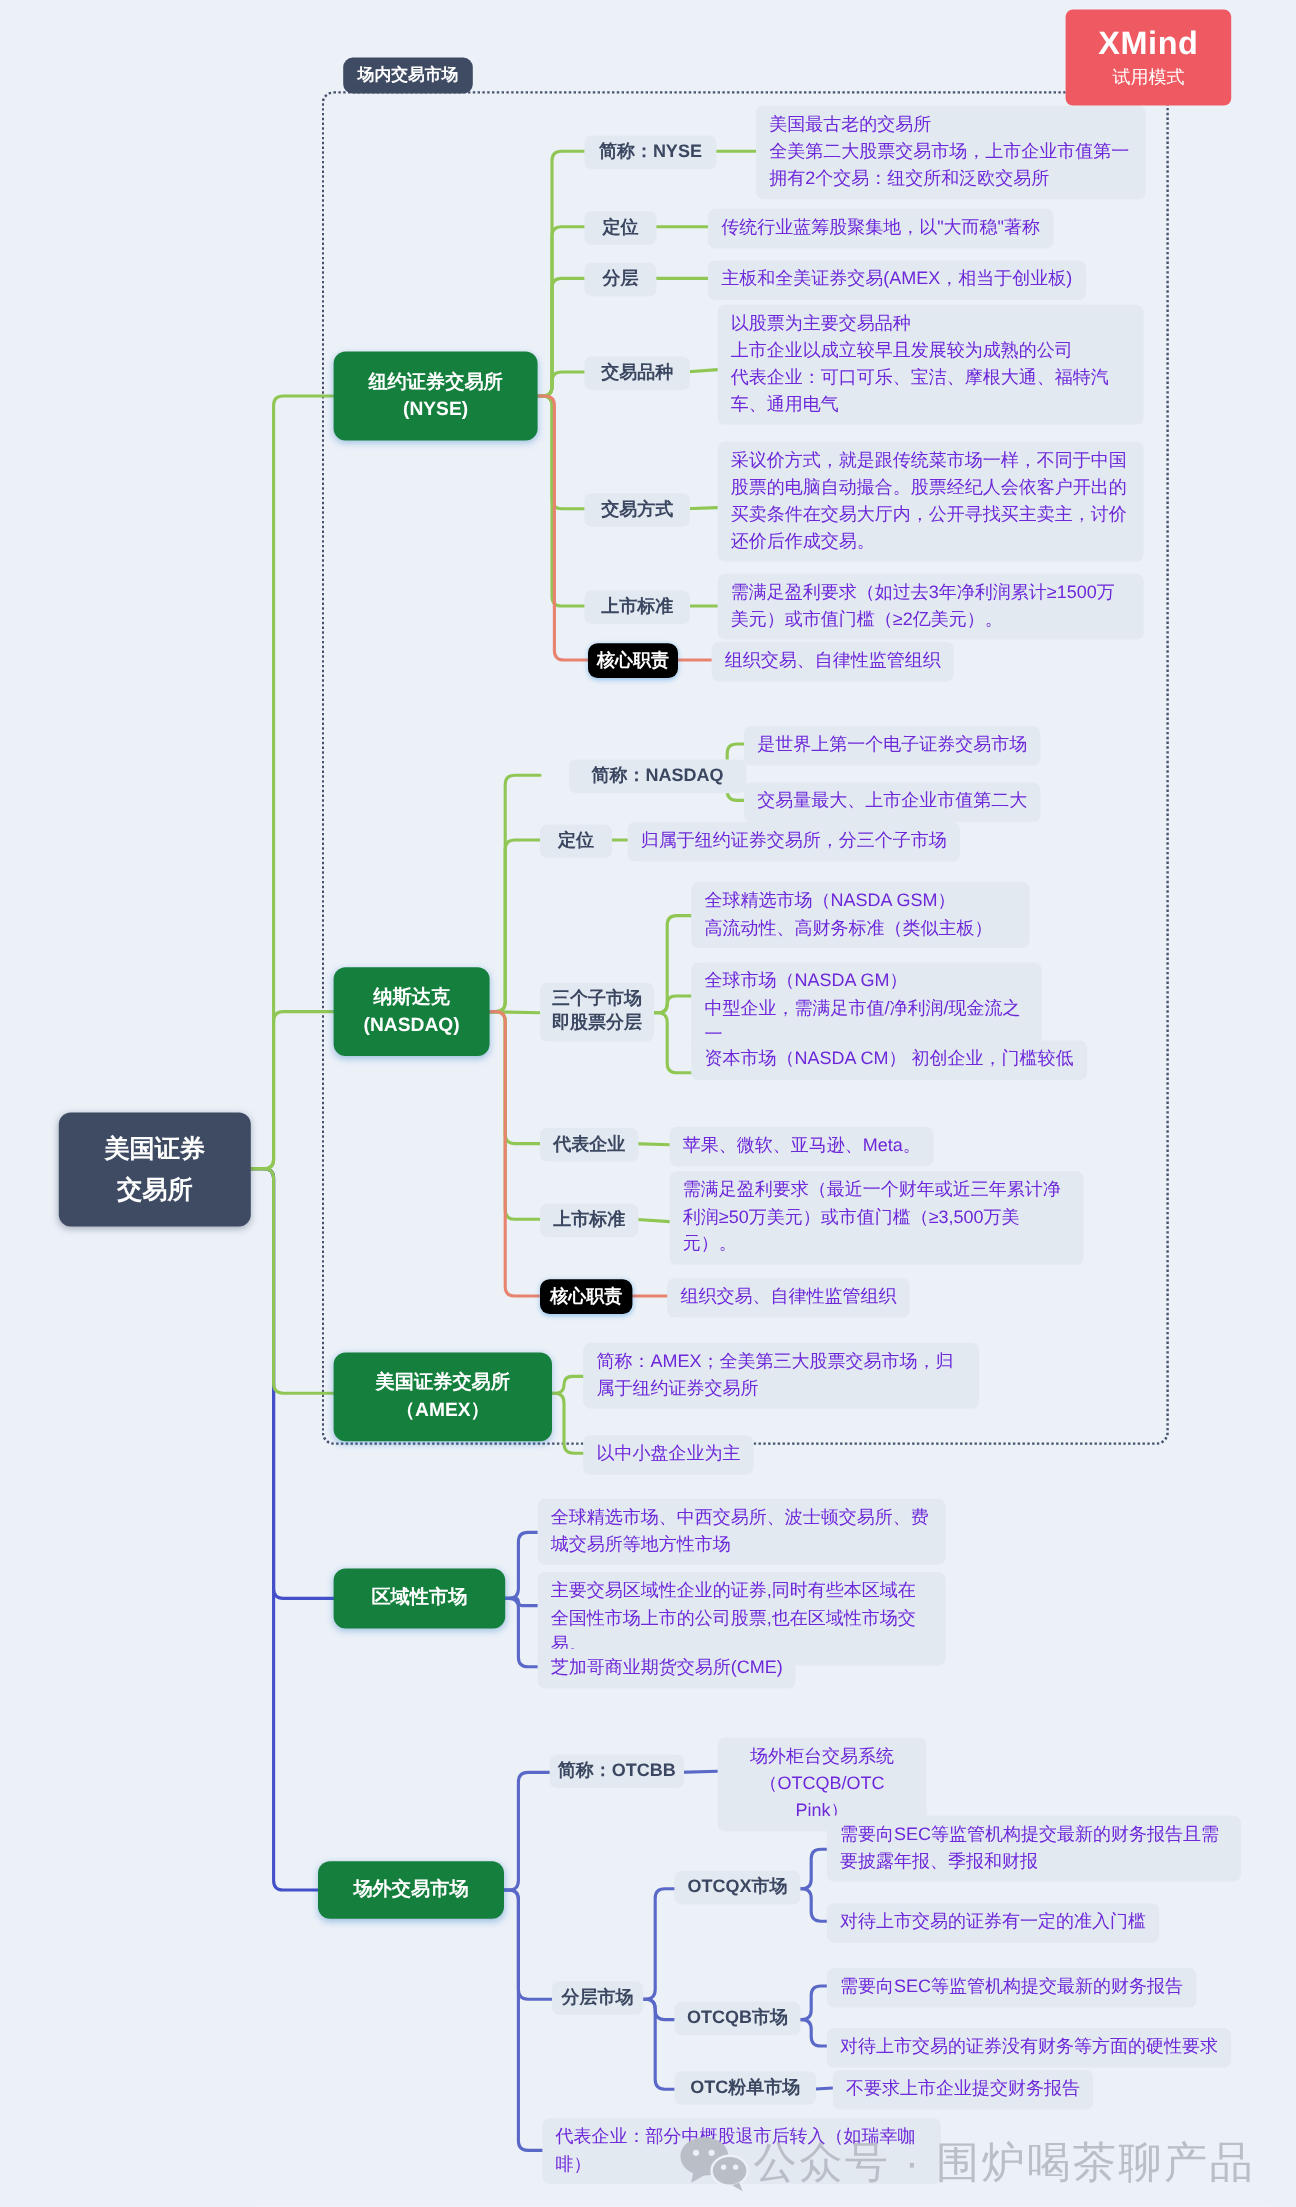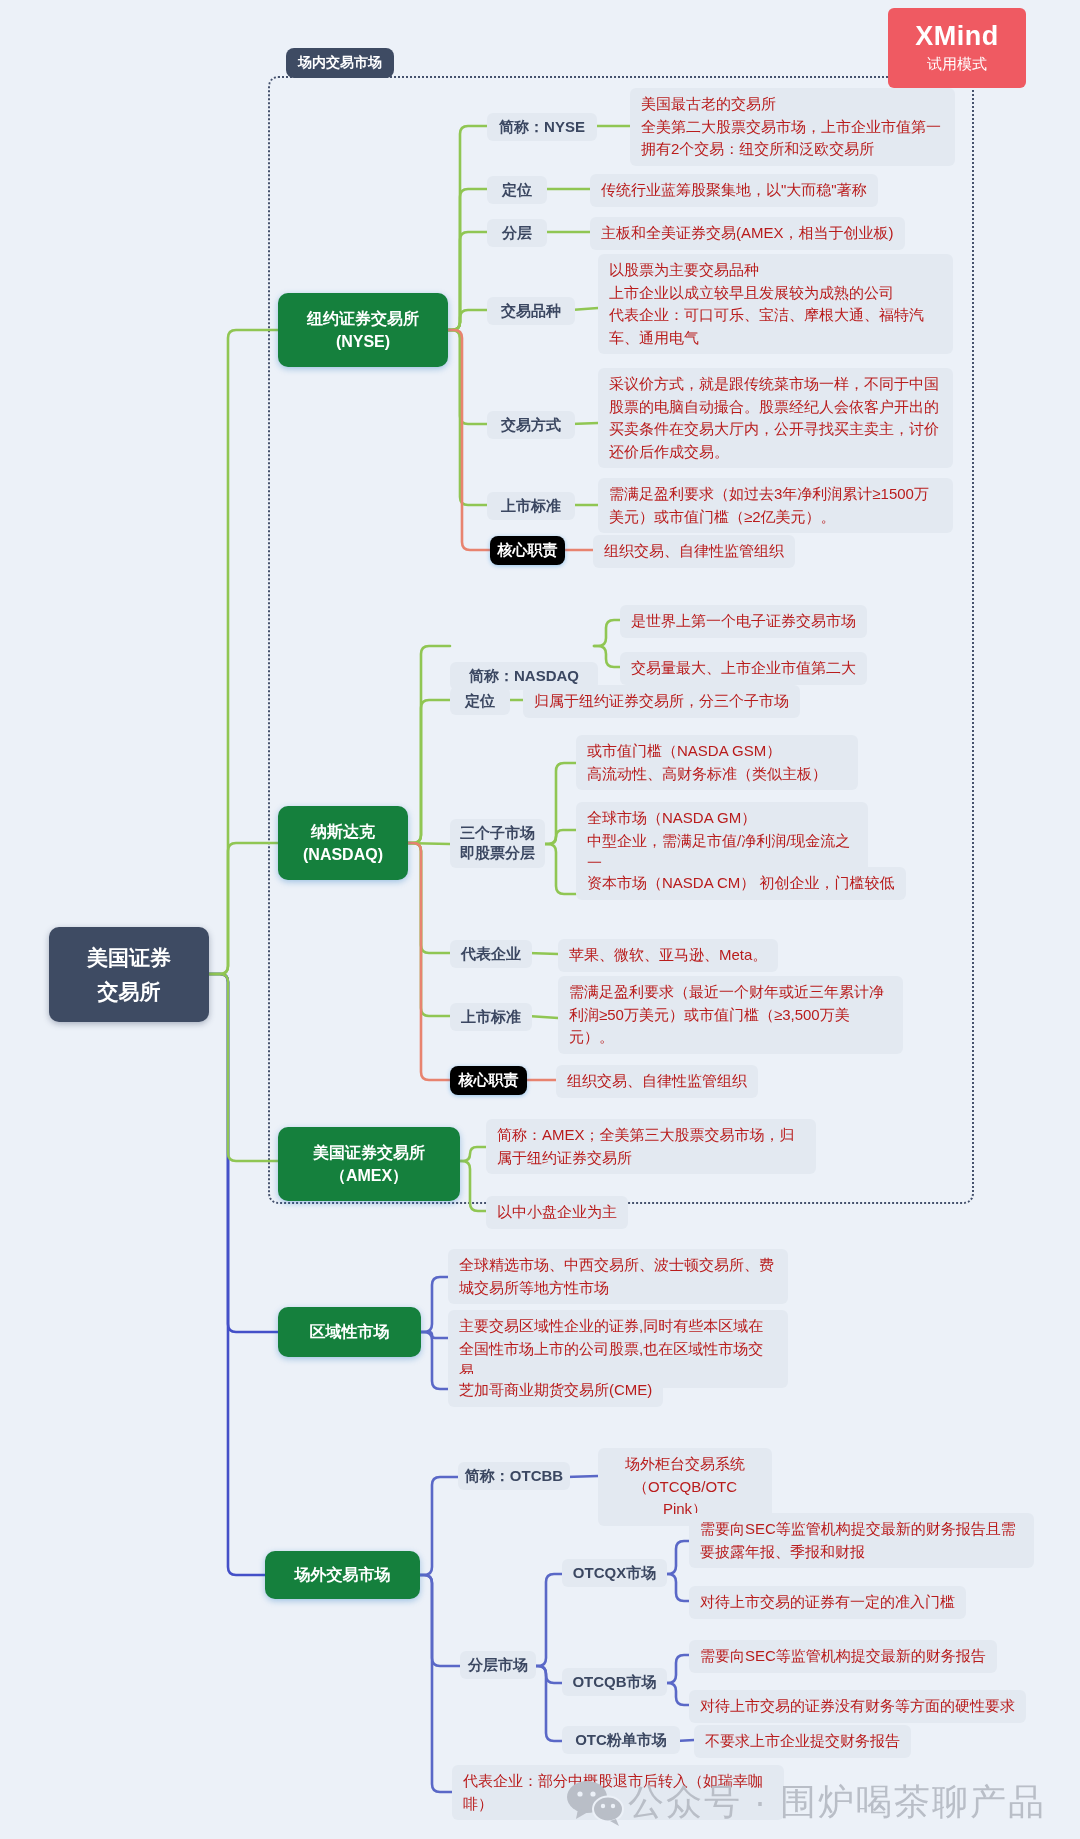--- a/index.html
+++ b/index.html
@@ -12,21 +12,21 @@
   .main-node{background:#15803d;color:#fff;border-radius:10px;display:flex;align-items:center;justify-content:center;
     text-align:center;white-space:pre-line;font-weight:700;font-size:16px;line-height:1.45;
     box-shadow:0 2px 6px rgba(20,110,190,.35);}
   .root-node{background:#3e4b63;color:#fff;border-radius:10px;display:flex;align-items:center;justify-content:center;
     text-align:center;white-space:pre-line;font-weight:700;font-size:21px;line-height:1.6;
     box-shadow:0 2px 6px rgba(40,55,85,.35);}
   .grp-label{background:#3e4b63;color:#fff;border-radius:8px;font-weight:700;font-size:14px;
     padding:6px 12px;z-index:3;}
   .lbl{background:#e3e9f1;color:#3b4761;border-radius:6px;font-weight:700;font-size:15px;
     text-align:center;padding:4px 0;white-space:pre-line;line-height:1.35;}
-  .leaf{background:#e3e9f1;color:#b91c1c;border-radius:6px;font-weight:500;font-size:15px;
+  .leaf{background:#e3e9f1;color:#6d28d9;border-radius:6px;font-weight:500;font-size:15px;
     line-height:1.5;padding:5px 11px;white-space:pre-line;}
   .nw{white-space:nowrap;}
   .pill{background:#000000;color:#fff;border-radius:8px;font-weight:700;font-size:15px;
     text-align:center;padding:5px 0;box-shadow:0 1px 4px rgba(18,130,220,.4);}
   #badge{position:absolute;left:888px;top:8px;width:138px;height:80px;background:#ef5a62;border-radius:6px;
     color:#fff;text-align:center;z-index:4;}
   #badge .t1{font-size:27px;font-weight:700;margin-top:13px;letter-spacing:.5px;}
   #badge .t2{font-size:15px;font-weight:500;margin-top:3px;}
   #watermark{position:absolute;left:566px;top:1778px;display:flex;align-items:center;z-index:3;color:#b9bec7;}
   #watermark .wm-text{font-size:36px;font-weight:500;letter-spacing:2px;margin-left:4px;}
@@ -125,30 +125,30 @@
 
   <div class="box lbl" style="left:487px;top:492px;width:88px;">上市标准</div>
   <div class="box leaf" style="left:598px;top:478px;width:355px;">需满足盈利要求（如过去3年净利润累计≥1500万美元）或市值门槛（≥2亿美元）。</div>
 
   <div class="box pill" style="left:490px;top:536px;width:75px;">核心职责</div>
   <div class="box leaf nw" style="left:593px;top:535px;">组织交易、自律性监管组织</div>
 
   <div class="box main-node" style="left:278px;top:806px;width:130px;height:74px;">纳斯达克
 (NASDAQ)</div>
 
-  <div class="box lbl" style="left:450px;top:633px;width:148px;margin-top:29px;">简称：NASDAQ</div>
+  <div class="box lbl" style="left:474px;top:633px;width:148px;">简称：NASDAQ</div>
   <div class="box leaf nw" style="left:620px;top:605px;">是世界上第一个电子证券交易市场</div>
   <div class="box leaf nw" style="left:620px;top:652px;">交易量最大、上市企业市值第二大</div>
 
   <div class="box lbl" style="left:450px;top:687px;width:60px;">定位</div>
   <div class="box leaf nw" style="left:523px;top:685px;">归属于纽约证券交易所，分三个子市场</div>
 
   <div class="box lbl" style="left:450px;top:819px;width:95px;">三个子市场
 即股票分层</div>
-  <div class="box leaf" style="left:576px;top:735px;width:282px;">或市值门槛（NASDA GSM）
+  <div class="box leaf" style="left:576px;top:735px;width:282px;">全球精选市场（NASDA GSM）
 高流动性、高财务标准（类似主板）</div>
   <div class="box leaf" style="left:576px;top:802px;width:292px;">全球市场（NASDA GM）
 中型企业，需满足市值/净利润/现金流之一</div>
   <div class="box leaf nw" style="left:576px;top:867px;">资本市场（NASDA CM）
 初创企业，门槛较低</div>
 
   <div class="box lbl" style="left:450px;top:940px;width:82px;">代表企业</div>
   <div class="box leaf nw" style="left:558px;top:939px;">苹果、微软、亚马逊、Meta。</div>
 
   <div class="box lbl" style="left:450px;top:1003px;width:82px;">上市标准</div>

